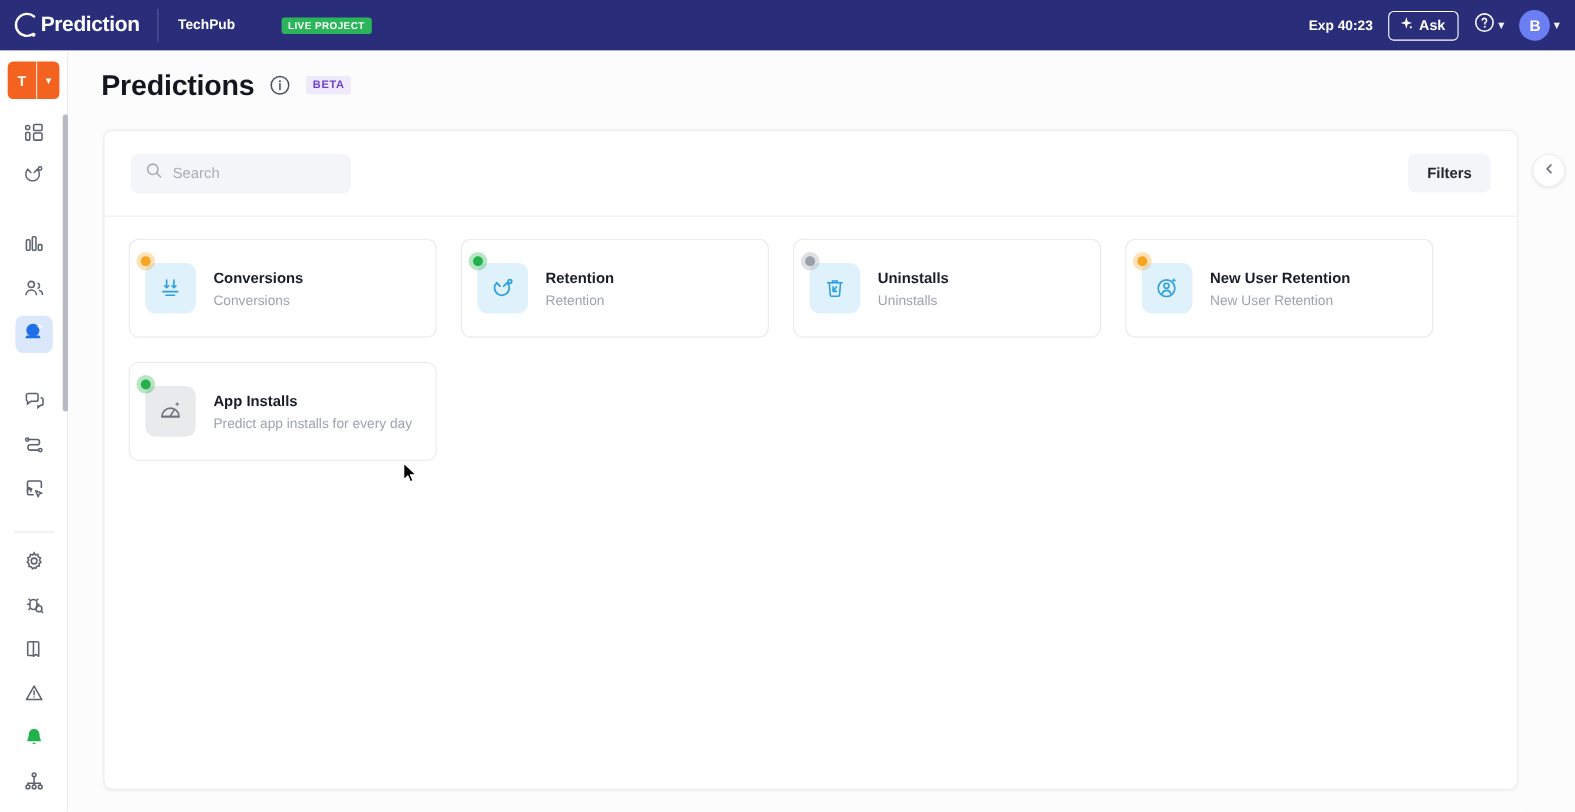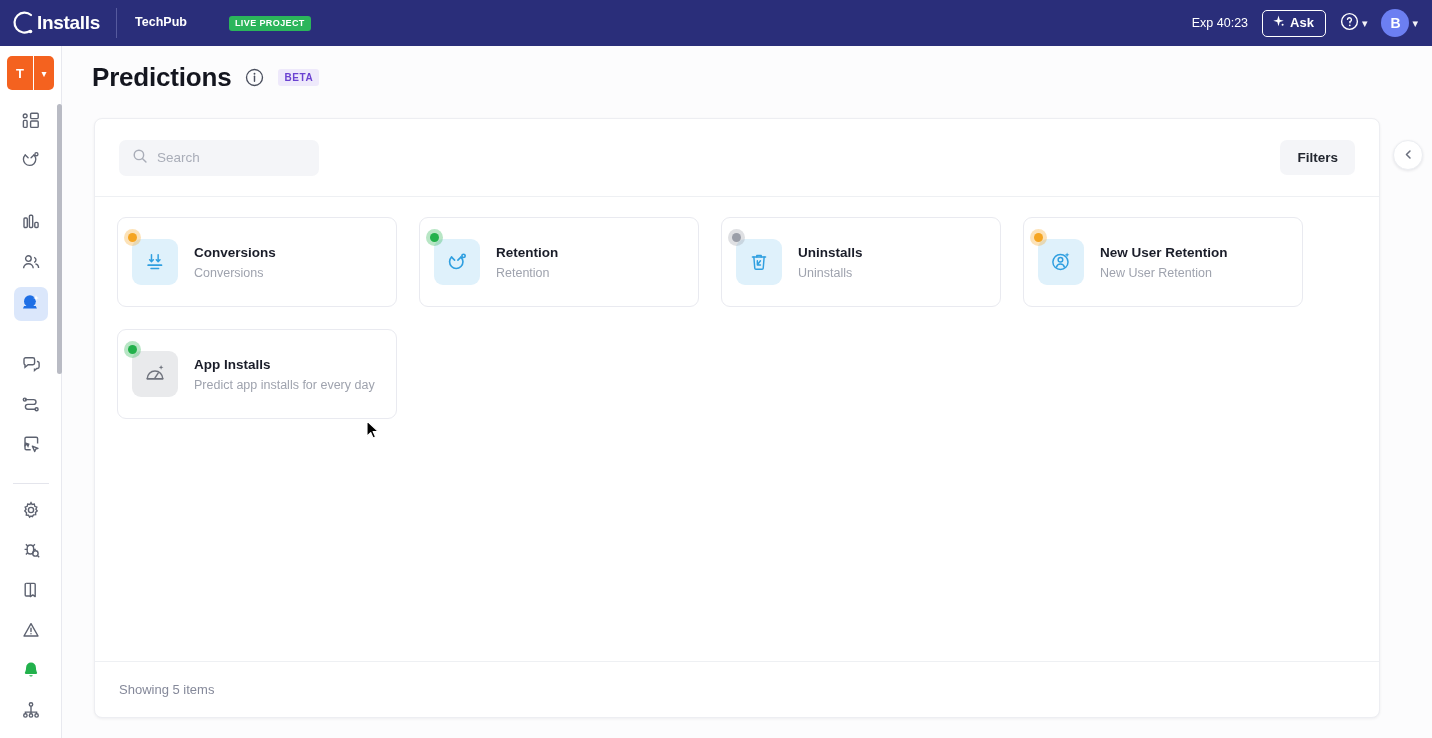--- a/index.html
+++ b/index.html
@@ -23,21 +23,21 @@
   .vsep { width: 1px; height: 30px; background: #565a9e; margin: 0 18px 0 16px; }
   .proj { display: flex; flex-direction: row; justify-content: center; gap: 2px; }
   .proj-name { color: #ffffff; font-size: 12.5px; font-weight: bold; line-height: 13px; }
   .live-badge {
     background: #2bb55b; color: #ffffff; font-size: 9px; font-weight: bold;
     letter-spacing: .4px; padding: 2px 6px 3px; border-radius: 3px; display: inline-block;
     width: fit-content;
     margin-left: 40px;
   }
   .topbar-right { margin-left: auto; display: flex; align-items: center; gap: 14px; padding-right: 14px; }
-  .exp-timer { color: #ffffff; font-size: 12.5px; font-weight: normal; }
+  .exp-timer { color: #ffffff; font-size: 12.5px; font-weight: bold; }
   .ask-btn {
     border: 1.5px solid #ffffff; border-radius: 5px; color: #ffffff;
     font-size: 13px; font-weight: bold; padding: 4px 11px 5px 9px;
     display: flex; align-items: center; gap: 5px; background: transparent; cursor: pointer;
   }
   .help-wrap { display: flex; align-items: center; gap: 3px; }
   .avatar-wrap { display: flex; align-items: center; gap: 3px; }
   .avatar {
     width: 28px; height: 28px; border-radius: 50%; background: #6c7ff2;
     color: #ffffff; font-size: 14px; font-weight: bold;
@@ -167,21 +167,21 @@
 <div class="app">
 
   <div class="topbar">
     <div class="logo-wrap">
       <span class="logo-mark">
         <svg width="26" height="26" viewBox="0 0 26 26">
           <path d="M21 5 A10 10 0 1 0 20 21" fill="none" stroke="#ffffff" stroke-width="2.2" stroke-linecap="round"></path>
           <circle cx="20.5" cy="21.5" r="1.8" fill="#ffffff"></circle>
         </svg>
       </span>
-      <span class="logo-text">Installs</span>
+      <span class="logo-text">Prediction</span>
     </div>
     <div class="vsep"></div>
     <div class="proj">
       <span class="proj-name">TechPub</span>
       <span class="live-badge">LIVE PROJECT</span>
     </div>
 
     <div class="topbar-right">
       <span class="exp-timer">Exp 40:23</span>
       <button class="ask-btn">
@@ -493,23 +493,20 @@
             </span>
           </div>
           <div class="card-text">
             <span class="card-title">App Installs</span>
             <span class="card-sub">Predict app installs for every day</span>
           </div>
         </div>
 
       </div>
 
-      <div class="panel-foot">
-        <span>Showing 5 items</span>
-      </div>
 
     </div>
   </div>
 
   <div class="cursor">
     <svg width="16" height="20" viewBox="0 0 16 20">
       <path d="M1 1l0 15.2 3.7-3.6 2.4 5.3 2.4-1.1-2.4-5.2 5.2 0z" fill="#000000" stroke="#ffffff" stroke-width="1.1" stroke-linejoin="round"></path>
     </svg>
   </div>
 

